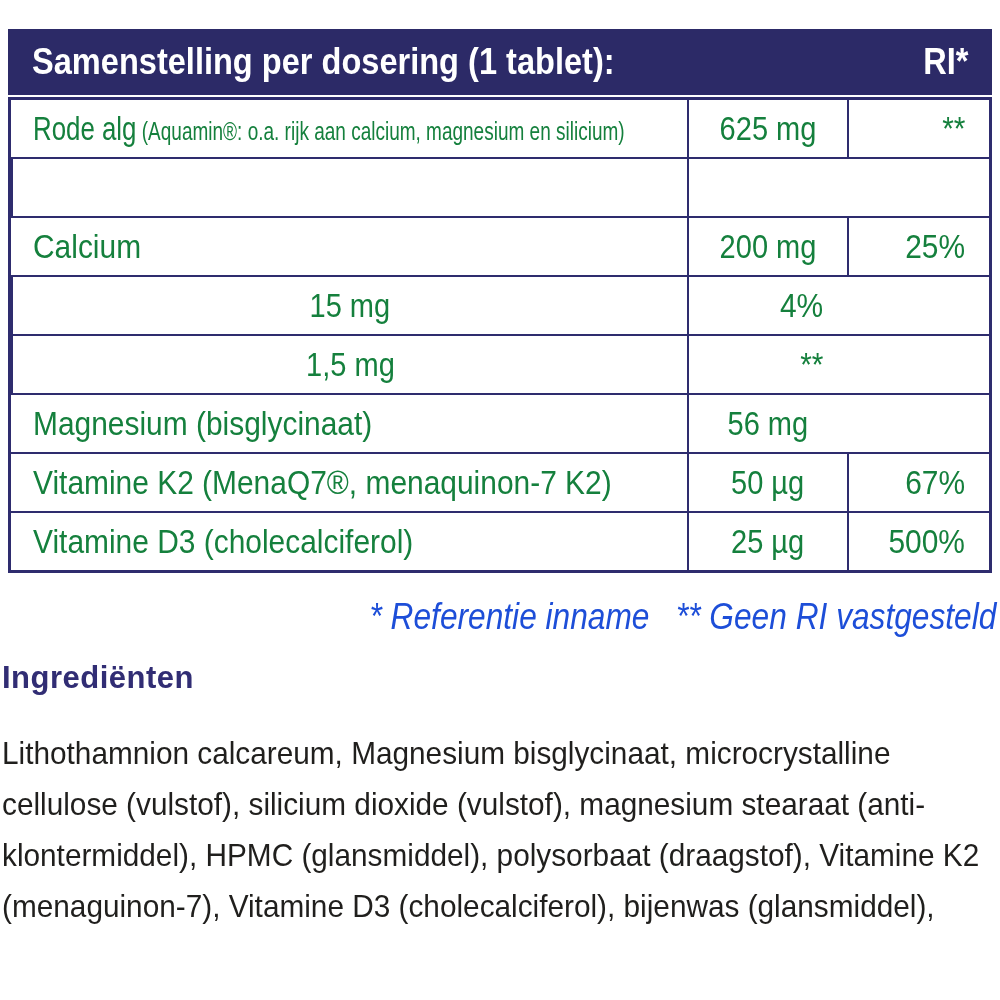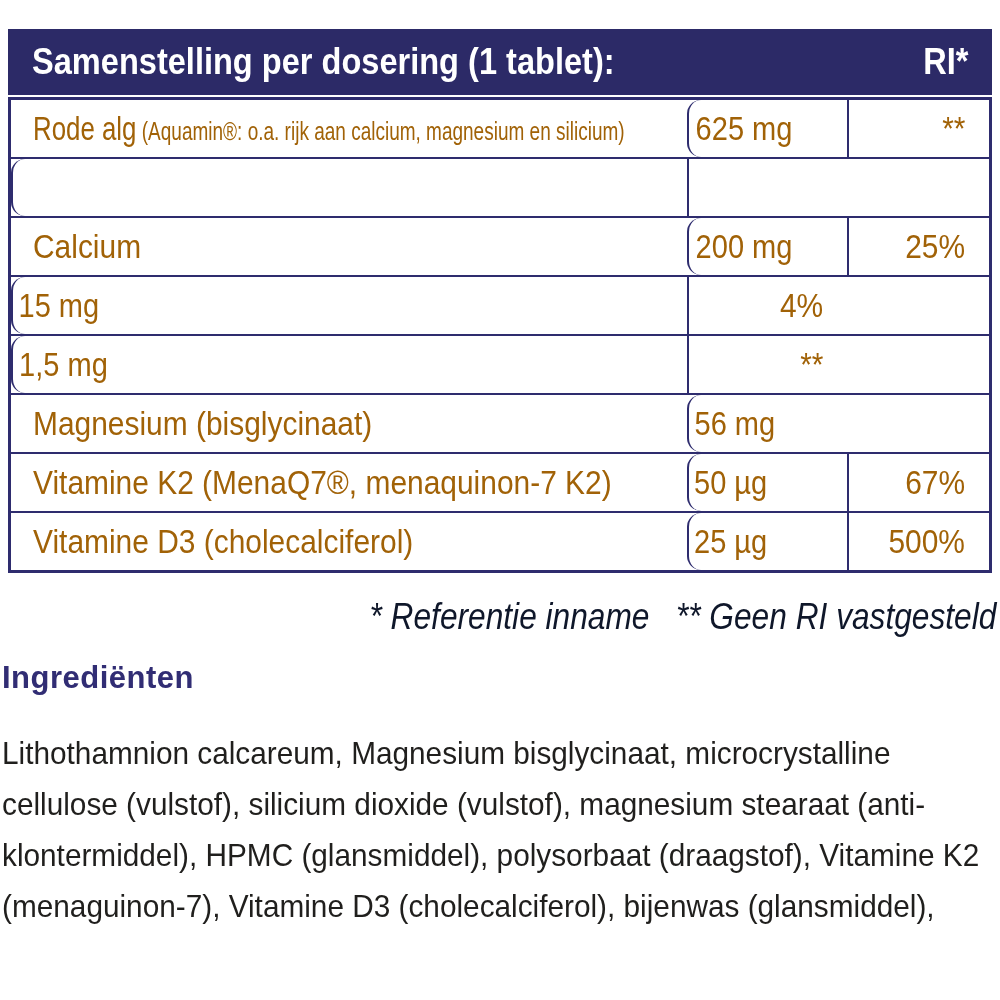--- a/index.html
+++ b/index.html
@@ -46,44 +46,44 @@
     display: grid;
     grid-template-columns: 676px 160px 142px;
     height: 57px;
     border-bottom: 2px solid #2e2c6e;
   }
   .trow:last-child { border-bottom: none; }
   .cell {
     display: flex;
     align-items: center;
     box-sizing: border-box;
-    color: #a16207;
+    color: #15803d;
     overflow: visible;
   }
   .cell.name   { padding-left: 22px; font-size: 34px; }
-  .cell.amount { justify-content: flex-start; border-left: 2px solid #2e2c6e; font-size: 33px; border-radius: 14px; }
+  .cell.amount { justify-content: center; border-left: 2px solid #2e2c6e; font-size: 33px; }
   .cell.ri     { justify-content: flex-end; padding-right: 24px; border-left: 2px solid #2e2c6e; font-size: 34px; }
   .detail      { font-size: 25px; margin-left: 7px; }
   .trow.italic-row .cell.name { font-style: italic; }
 
   
   .cx { display: inline-block; white-space: nowrap; transform: scaleX(0.88); }
   .cx-left   { transform-origin: left center; }
   .cx-center { transform-origin: center center; }
   .cx-right  { transform-origin: right center; }
   .cx.tight  { transform: scaleX(0.76); }
 
   
   .footnote {
     position: absolute;
     top: 596px;
     right: 15px;
     font-size: 36px;
     font-style: italic;
-    color: #0f172a;
+    color: #1d4ed8;
     text-align: right;
   }
   .fn2 { margin-left: 30px; }
 
   
   .ing-heading {
     position: absolute;
     left: 2px;
     top: 660px;
     margin: 0;

